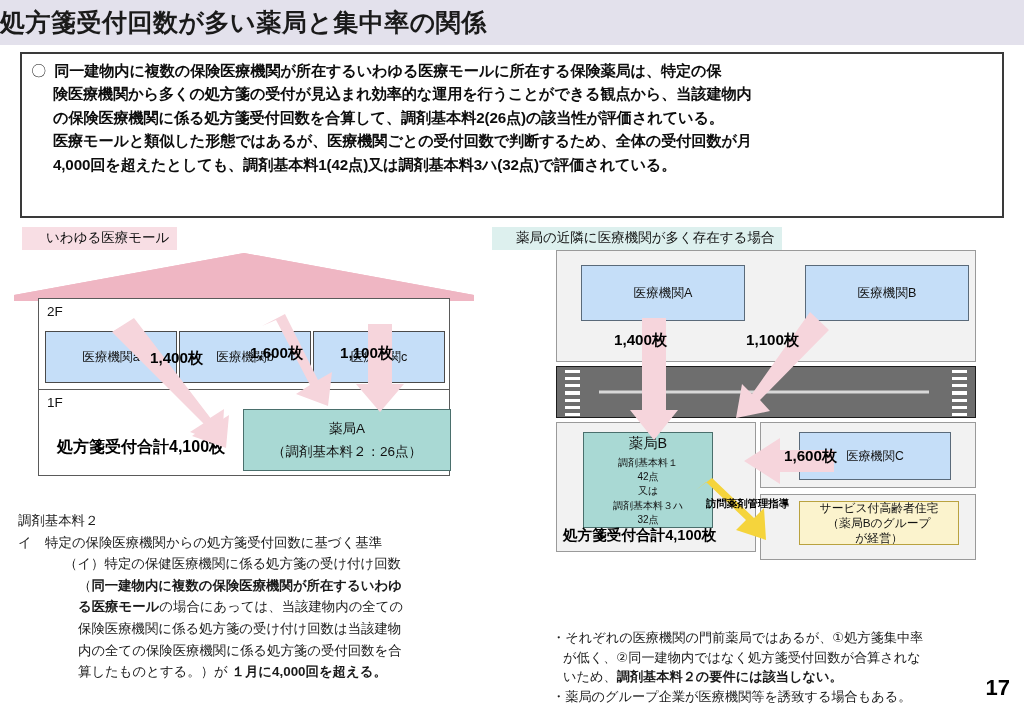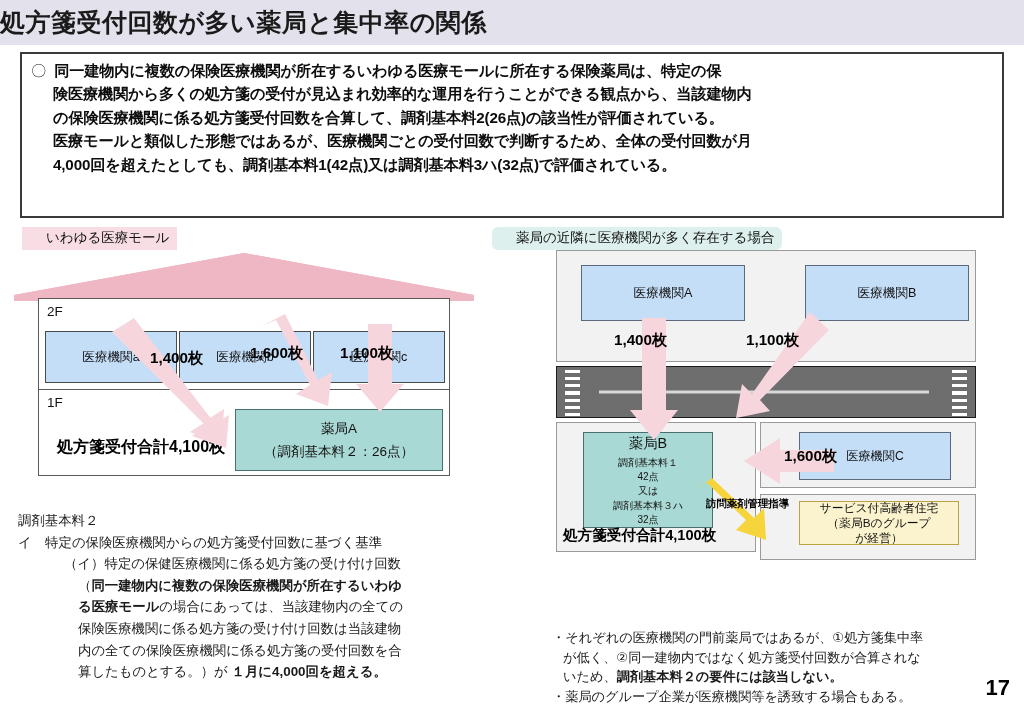--- a/index.html
+++ b/index.html
@@ -53,21 +53,21 @@
 
   
   .tag {
     position: absolute;
     font-size: 13.5px;
     padding: 2px 8px 3px 24px;
     white-space: nowrap;
     color: #111;
   }
   #tag-mall { left: 22px; top: 227px; background: #f8dee4; }
-  #tag-near { left: 492px; top: 227px; background: #ddf0ee; border-radius: 6px; }
+  #tag-near { left: 492px; top: 227px; background: #ddf0ee; }
 
   
   #left-diagram { position: absolute; left: 0; top: 248px; width: 500px; height: 260px; }
 
   #roof {
     position: absolute; left: 14px; top: 5px;
     width: 460px; height: 48px;
   }
   #building {
     position: absolute; left: 38px; top: 50px;
@@ -92,21 +92,21 @@
     font-size: 12.6px;
     color: #111;
     display: flex; align-items: center; justify-content: center;
     text-align: center;
   }
   #clinic-a { left: 6px;   top: 32px; width: 132px; height: 52px; }
   #clinic-b { left: 140px; top: 32px; width: 132px; height: 52px; }
   #clinic-c { left: 274px; top: 32px; width: 132px; height: 52px; }
 
   #pharmacy-a {
-    position: absolute; left: 196px; top: 110px;
+    position: absolute; left: 204px; top: 110px;
     width: 208px; height: 62px;
     background: #a9d9d4;
     border: 1.3px solid #4a6f6c;
     display: flex; flex-direction: column;
     align-items: center; justify-content: center;
     font-size: 13.5px; color: #111; line-height: 23px;
   }
   #total-left {
     position: absolute; left: 18px; top: 138px;
     font-size: 16px; font-weight: 700; color: #000;

